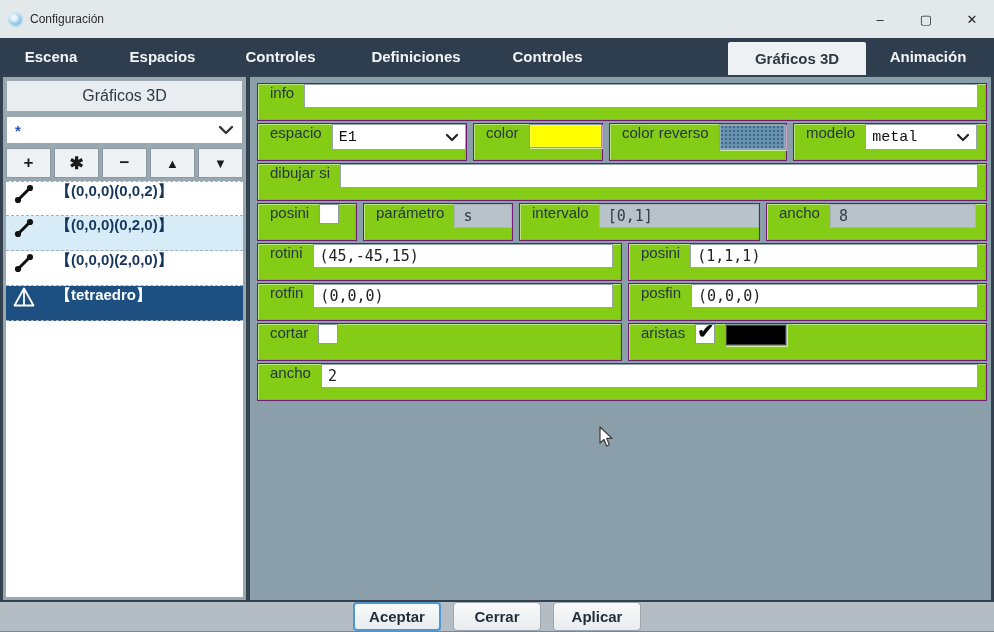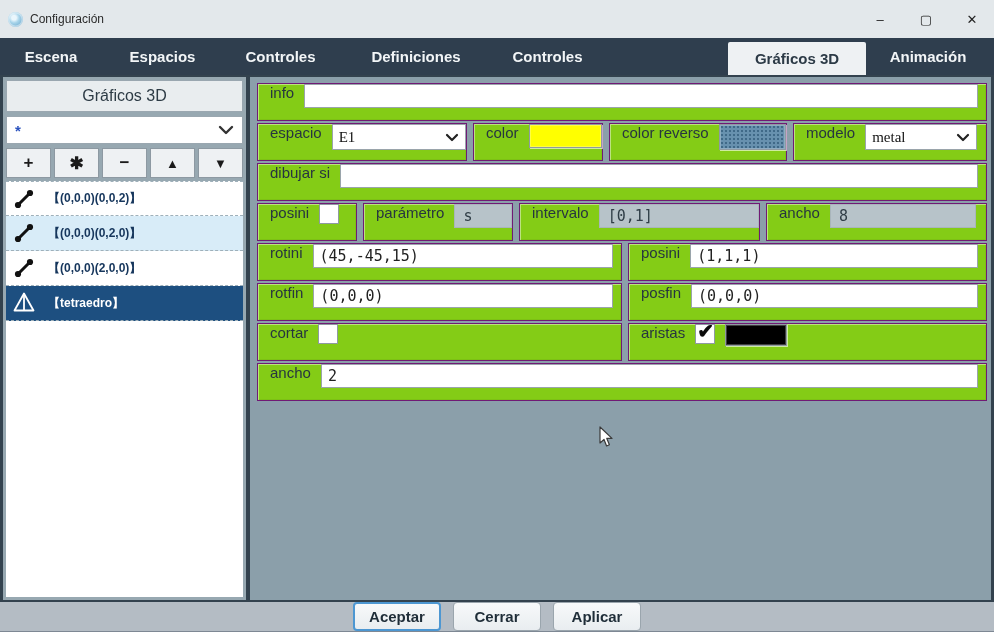--- a/index.html
+++ b/index.html
@@ -38,42 +38,42 @@
                justify-content:center; font-size:16px; color:#2d3b45; margin-bottom:4px; }
   .lp-filter { height:28px; background:#fff; border:1px solid #9aa7b0; display:flex; align-items:center;
                padding:0 8px; margin-bottom:4px; cursor:pointer; }
   .lp-filter .filter-value { color:#2a52be; font-size:15px; font-weight:700; }
   .chev { margin-left:auto; flex:0 0 auto; }
   .lp-toolbar { display:flex; gap:3px; margin-bottom:3px; }
   .lp-btn { flex:1 1 0; height:30px; background:#eef1f3; border:1px solid #8d99a2; font-size:17px; font-weight:700;
             color:#1a1a1a; display:flex; align-items:center; justify-content:center; cursor:pointer; }
   .lp-btn.tri { font-size:13px; }
   .lp-list { flex:1 1 auto; background:#fff; overflow:hidden; }
-  .lp-item { height:35px; display:flex; align-items:center; gap:12px; padding-left:6px;
-             border-bottom:1px dashed #9fb0ba; font-size:12px; font-weight:600; color:#16365c; cursor:pointer; background:#fff; }
+  .lp-item { height:35px; display:flex; gap:20px; padding-left:6px;
+             border-bottom:1px dashed #9fb0ba; font-size:15px; font-weight:600; color:#16365c; cursor:pointer; background:#fff; }
   .lp-item:first-child { border-top:1px dashed #9fb0ba; }
   .lp-item.hover { background:#d8ecf8; }
   .lp-item.selected { background:#1d4f80; color:#fff; }
   .lp-item svg { flex:0 0 auto; }
 
   
   .right-panel { flex:1 1 auto; background:#8b9faa; padding:6px 4px 0 7px; position:relative; }
   .frow { display:flex; gap:6px; height:38px; margin-bottom:2px; }
   .group { background:#84cc16; border:1px solid #701a75; display:flex; align-items:flex-start;
            box-shadow:inset 1px 1px 0 rgba(255,255,255,.45), inset -1px -1px 0 rgba(0,0,0,.05); }
   .group.fill { flex:1 1 auto; }
   .glabel { font-size:15px; color:#273540; margin:0 10px 0 12px; white-space:nowrap; }
   input.field { height:24px; border:1px solid #9aa4ab; background:#fff; font-family:"DejaVu Sans Mono", monospace;
                 font-size:15px; color:#222; padding:0 6px; outline:none; }
   input.grow { flex:1 1 auto; margin-right:8px; }
   .dfield { height:24px; background:#b7c3c9; border:1px solid #a9b5bb; color:#2f3d46;
             font-family:"DejaVu Sans Mono", monospace; font-size:15px; display:flex; align-items:center; padding:0 8px; }
   .selectbox { height:26px; background:#fff; border:1px solid #9aa4ab; display:flex; align-items:center;
                padding:0 6px; cursor:pointer; }
-  .selectbox .sel-value { font-family:Liberation Serif, serif; font-size:15px; color:#111; }
+  .selectbox .sel-value { font-family:Liberation Mono, monospace; font-size:15px; color:#111; }
   .swatch { border:1px solid #8f9aa1; box-shadow:1px 1px 0 rgba(255,255,255,.6), inset 0 0 0 1px rgba(255,255,255,.25); cursor:pointer; }
   .swatch.dots { background-image:radial-gradient(circle, rgba(32,74,105,.55) 1px, rgba(0,0,0,0) 1.3px);
                  background-size:4px 4px; }
   .checkbox { width:20px; height:20px; background:#fff; border:1px solid #8f9aa1; position:relative; cursor:pointer; flex:0 0 auto; }
   .checkbox .check { position:absolute; left:1px; top:-6px; font-size:20px; font-weight:700; color:#0a0a0a; }
 
   
   .w-esp { width:210px; } .w-col { width:130px; } .w-rev { width:178px; }
   .w-fam { width:100px; } .w-par { width:150px; } .w-int { width:241px; }
   .w-half { width:365px; }

